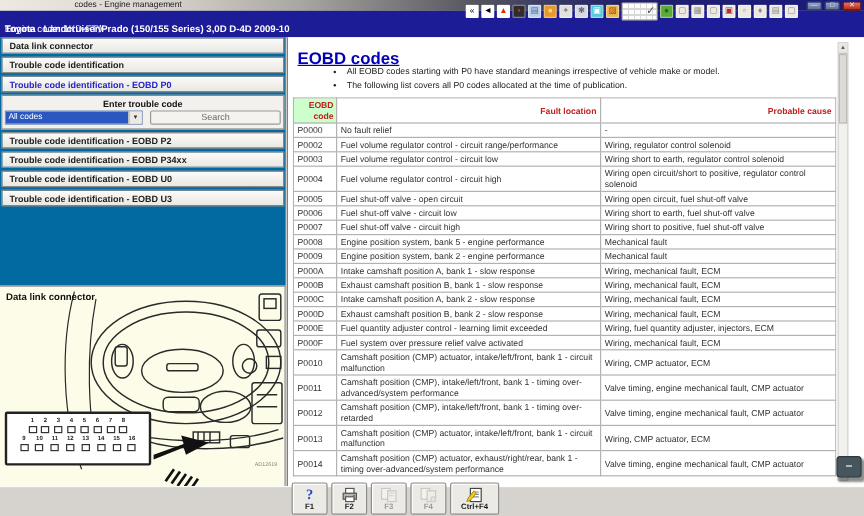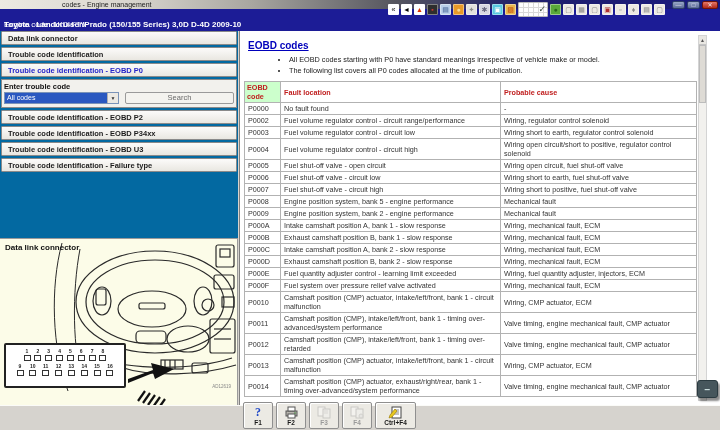--- a/index.html
+++ b/index.html
@@ -32,21 +32,21 @@
     border-radius:2px; background:linear-gradient(#9aa8c8,#5a6a96); border:1px solid #2e3e68; }
   .wbtn.close { width:16px; background:linear-gradient(#e87868,#b02818); border-color:#701408; }
 
   
   .sidebar { position:absolute; left:0; top:31px; width:238px; height:374px; background:#0369a1; }
   .sb-btn { height:14px; margin:0 1px 2px 1px; background:linear-gradient(#fcfbfa,#e9e7e1);
     border:1px solid #8a8a8a; border-radius:1px; display:flex; align-items:center;
     padding-left:6px; font-size:7.5px; font-weight:bold; color:#1c1c1c; cursor:pointer; }
   .sb-btn.selected { color:#2424c8; }
   .search-section { margin:0 1px 2px 1px; border:1px solid #8a8a8a; background:#f2f1ed; padding:1px 2px 3px 2px; }
-  .search-label { font-size:7.5px; font-weight:bold; color:#111; height:11px; line-height:11px; }
+  .search-label { text-align:center; font-size:7.5px; font-weight:bold; color:#111; height:11px; line-height:11px; }
   .search-row { display:flex; gap:6px; }
   .combo { width:115px; height:12px; background:#fff; border:1px solid #7a93b8; display:flex; cursor:pointer; }
   .combo-value { flex:1; background:#2a58c0; color:#fff; font-size:7px; line-height:10px; padding-left:2px; overflow:hidden; }
   .combo-arrow { width:11px; background:#ece9e3; border-left:1px solid #b0b0b0; font-size:5px; line-height:10px; text-align:center; color:#333; }
   .search-btn { flex:1; height:12px; background:#f4f3ef; border:1px solid #9a9a9a; border-radius:2px;
     font-size:7.5px; line-height:10px; text-align:center; color:#6a6a6a; cursor:pointer; }
 
   
   .diagram { position:absolute; left:0; top:207px; width:238px; height:198px; background:#fcfce8;
     border-top:1px solid #9a9a9a; border-right:1px solid #9a9a9a; overflow:hidden; }
@@ -56,29 +56,29 @@
     border:2px solid #222; border-radius:2px; z-index:2; padding-top:3px; }
   .pin-row1 { display:flex; justify-content:space-between; padding:0 16px; }
   .pin-row2 { display:flex; justify-content:space-between; padding:2px 9px 0 9px; }
   .pin { width:10px; text-align:center; font-size:5px; font-weight:bold; color:#222; line-height:6px; }
   .pin::after { content:""; display:block; width:5px; height:4px; border:1px solid #333; margin:1px auto 0 auto; }
   .diagram-ref { position:absolute; right:6px; top:145px; font-size:4.5px; color:#888; z-index:2; }
 
   
   .main { position:absolute; left:239px; top:31px; width:481px; height:374px; background:#fff;
     border-left:1px solid #808080; overflow:hidden; }
-  .main-title { position:absolute; left:8px; top:9px; font-size:10px; font-weight:bold;
+  .main-title { position:absolute; left:8px; top:9px; font-size:14px; font-weight:bold;
     color:#0000bb; text-decoration:underline; }
   .bullets { position:absolute; left:20px; top:24px; width:430px; }
   .bullets li { font-size:7.3px; color:#1c1c1c; margin-bottom:2px;margin-left:29px; }
   .tablewrap { position:absolute; left:4px; top:50px; width:453px; height:323px; overflow:hidden; }
   table { width:452px; border-collapse:collapse; table-layout:fixed; }
   col.c-code { width:36px; } col.c-fault { width:220px; } col.c-cause { width:196px; }
   th, td { border:1px solid #b2b2b2; font-size:7.2px; line-height:1.25; padding:1px 3px; vertical-align:middle; color:#333; }
-  thead th { color:#c02020; font-weight:bold; text-align:left; height:19px; }
+  thead th { color:#c02020; font-weight:bold; text-align:right; height:19px; }
   th.code-h { background:#ccffcc; padding:1px 2px; }
   td.code { color:#333; }
 
   .scrollbar { position:absolute; right:13px; top:4px; width:9px; height:366px;
     background:#f2f1ee; border:1px solid #d4d4d4; }
   .scroll-up { height:9px; background:#e9e7e2; border-bottom:1px solid #c4c4c4;
     font-size:5px; line-height:8px; text-align:center; color:#555; }
   .scroll-thumb { height:58px; background:#dedbd5; border:1px solid #bcbcbc; }
   .collapse-tab { position:absolute; right:2px; bottom:7px; width:21px; height:18px; background:#46565c;
     border:1px solid #2a3a40; border-radius:3px; color:#cfe2e2; display:flex; align-items:center;
@@ -153,22 +153,22 @@
         <div class="combo">
           <div class="combo-value">All codes</div>
           <div class="combo-arrow">▼</div>
         </div>
         <div class="search-btn">Search</div>
       </div>
     </div>
     <div id="sb-bottom">
         <div class="sb-btn">Trouble code identification - EOBD P2</div>
         <div class="sb-btn">Trouble code identification - EOBD P34xx</div>
+        <div class="sb-btn">Trouble code identification - EOBD U0</div>
         <div class="sb-btn">Trouble code identification - EOBD U3</div>
-        <div class="sb-btn">Trouble code identification - Failure type</div>
       </div>
 
     <div class="diagram">
       <div class="diagram-label">Data link connector</div>
       <svg width="238" height="198" viewBox="0 0 238 198">
         <g fill="none" stroke="#2a2a2a" stroke-width="1.2">
 
           <path d="M62 4 C50 48 52 110 68 152" stroke-width="1"></path>
           <path d="M80 10 C72 52 72 112 84 148" stroke-width="1"></path>
 
@@ -254,21 +254,21 @@
         <thead>
           <tr>
             <th class="code-h">EOBD code</th>
             <th>Fault location</th>
             <th>Probable cause</th>
           </tr>
         </thead>
         <tbody id="tbody">
             <tr>
               <td class="code">P0000</td>
-              <td>No fault found</td>
+              <td>No fault relief</td>
               <td>-</td>
             </tr>
             <tr>
               <td class="code">P0002</td>
               <td>Fuel volume regulator control - circuit range/performance</td>
               <td>Wiring, regulator control solenoid</td>
             </tr>
             <tr>
               <td class="code">P0003</td>
               <td>Fuel volume regulator control - circuit low</td>

